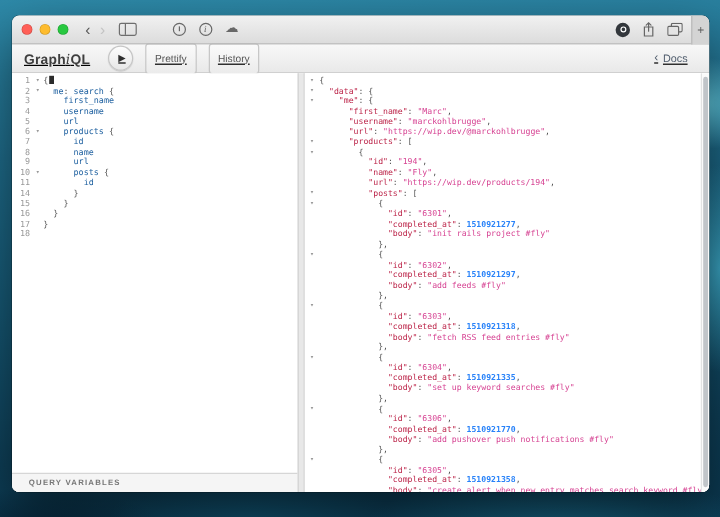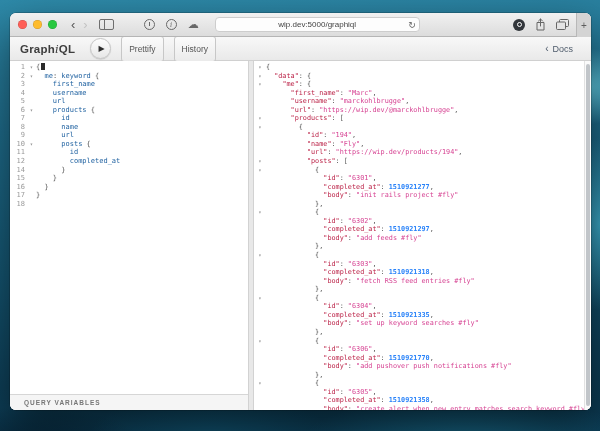--- a/index.html
+++ b/index.html
@@ -58,21 +58,21 @@
     background:#d4d4d4; border-left:1px solid #b8b8b8;
     display:flex; align-items:center; justify-content:center;
     font-size:10px; color:#5d5d5d;
   }
 
   
   .gql-bar {
     height:24px; flex:none;
     background:linear-gradient(#f8f8f8,#e9e9e9);
     border-bottom:1px solid #d0d0d0;
-    display:flex; align-items:center; padding:0 10px;
+    display:flex; align-items:center; padding:0 10px;text-decoration:underline;
   }
   .logo { font-size:11.5px; font-weight:600; color:#3e3e3e; letter-spacing:.2px; }
   .logo .it { font-style:italic; font-family:"DejaVu Serif",serif; font-weight:500; }
   .play-btn {
     width:21px; height:21px; border-radius:50%; margin-left:15px; flex:none;
     background:linear-gradient(#fdfdfd,#e7e7e7); border:1px solid #c5c5c5;
     box-shadow:0 .5px 1px rgba(0,0,0,.18);
     display:flex; align-items:center; justify-content:center;
     font-size:8px; color:#2f2f2f; padding-left:2px;
   }
@@ -126,24 +126,20 @@
       <span class="light yellow"></span>
       <span class="light green"></span>
     </div>
     <span class="nav back">‹</span>
     <span class="nav fwd">›</span>
     <span class="sidebar-btn"></span>
     <div class="ext-group">
       <span class="ic-clock"></span>
       <span class="ic-info">i</span>
       <span class="ic-cloud">☁</span>
-    </div>
-    <div class="url-field">
-      <span>wip.dev:5000/graphiql</span>
-      <span class="reload">↻</span>
     </div>
     <div class="right-icons">
       <span class="ic-dark-circle">
           <span></span>
         </span>
       <svg class="svg-ic" width="11" height="13" viewBox="0 0 11 13">
         <g fill="none" stroke="#666" stroke-width="1">
           <path d="M2 4.5 H 9 V 12 H 2 Z"></path>
           <path d="M5.5 8 V 1 M3.5 3 L5.5 1 L7.5 3" stroke-linecap="round"></path>
         </g>
@@ -175,21 +171,21 @@
     <div class="left-pane">
       <div class="editor" id="query-editor">
           <div class="cl">
             <span class="ln">1</span>
             <span class="fg">▾</span>
             <span class="cd"><span class="pn">{</span><span class="cur"></span></span>
           </div>
           <div class="cl">
             <span class="ln">2</span>
             <span class="fg">▾</span>
-            <span class="cd"><span class="pn">  </span><span class="fd">me</span><span class="pn">: </span><span class="fd">keyword</span><span class="pn"> {</span></span>
+            <span class="cd"><span class="pn">  </span><span class="fd">me</span><span class="pn">: </span><span class="fd">search</span><span class="pn"> {</span></span>
           </div>
           <div class="cl">
             <span class="ln">3</span>
             <span class="fg"></span>
             <span class="cd"><span class="pn">    </span><span class="fd">first_name</span></span>
           </div>
           <div class="cl">
             <span class="ln">4</span>
             <span class="fg"></span>
             <span class="cd"><span class="pn">    </span><span class="fd">username</span></span>
@@ -221,25 +217,20 @@
           </div>
           <div class="cl">
             <span class="ln">10</span>
             <span class="fg">▾</span>
             <span class="cd"><span class="pn">      </span><span class="fd">posts</span><span class="pn"> {</span></span>
           </div>
           <div class="cl">
             <span class="ln">11</span>
             <span class="fg"></span>
             <span class="cd"><span class="pn">        </span><span class="fd">id</span></span>
-          </div>
-          <div class="cl">
-            <span class="ln">12</span>
-            <span class="fg"></span>
-            <span class="cd"><span class="pn">        </span><span class="fd">completed_at</span></span>
           </div>
           <div class="cl">
             <span class="ln">14</span>
             <span class="fg"></span>
             <span class="cd"><span class="pn">      }</span></span>
           </div>
           <div class="cl">
             <span class="ln">15</span>
             <span class="fg"></span>
             <span class="cd"><span class="pn">    }</span></span>

